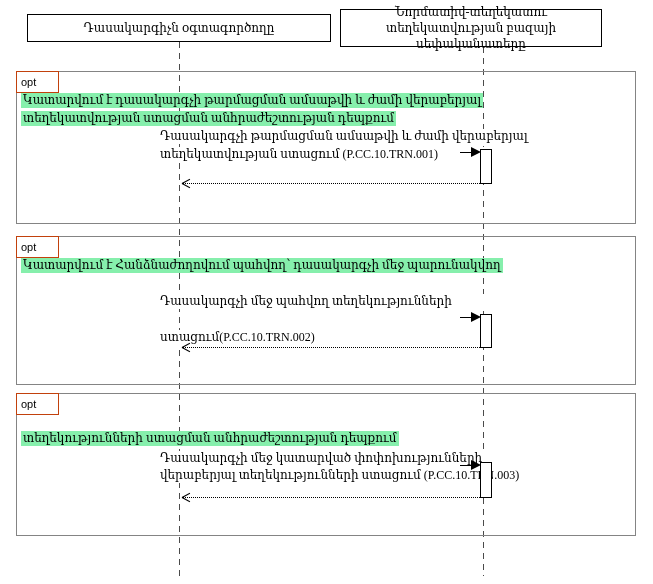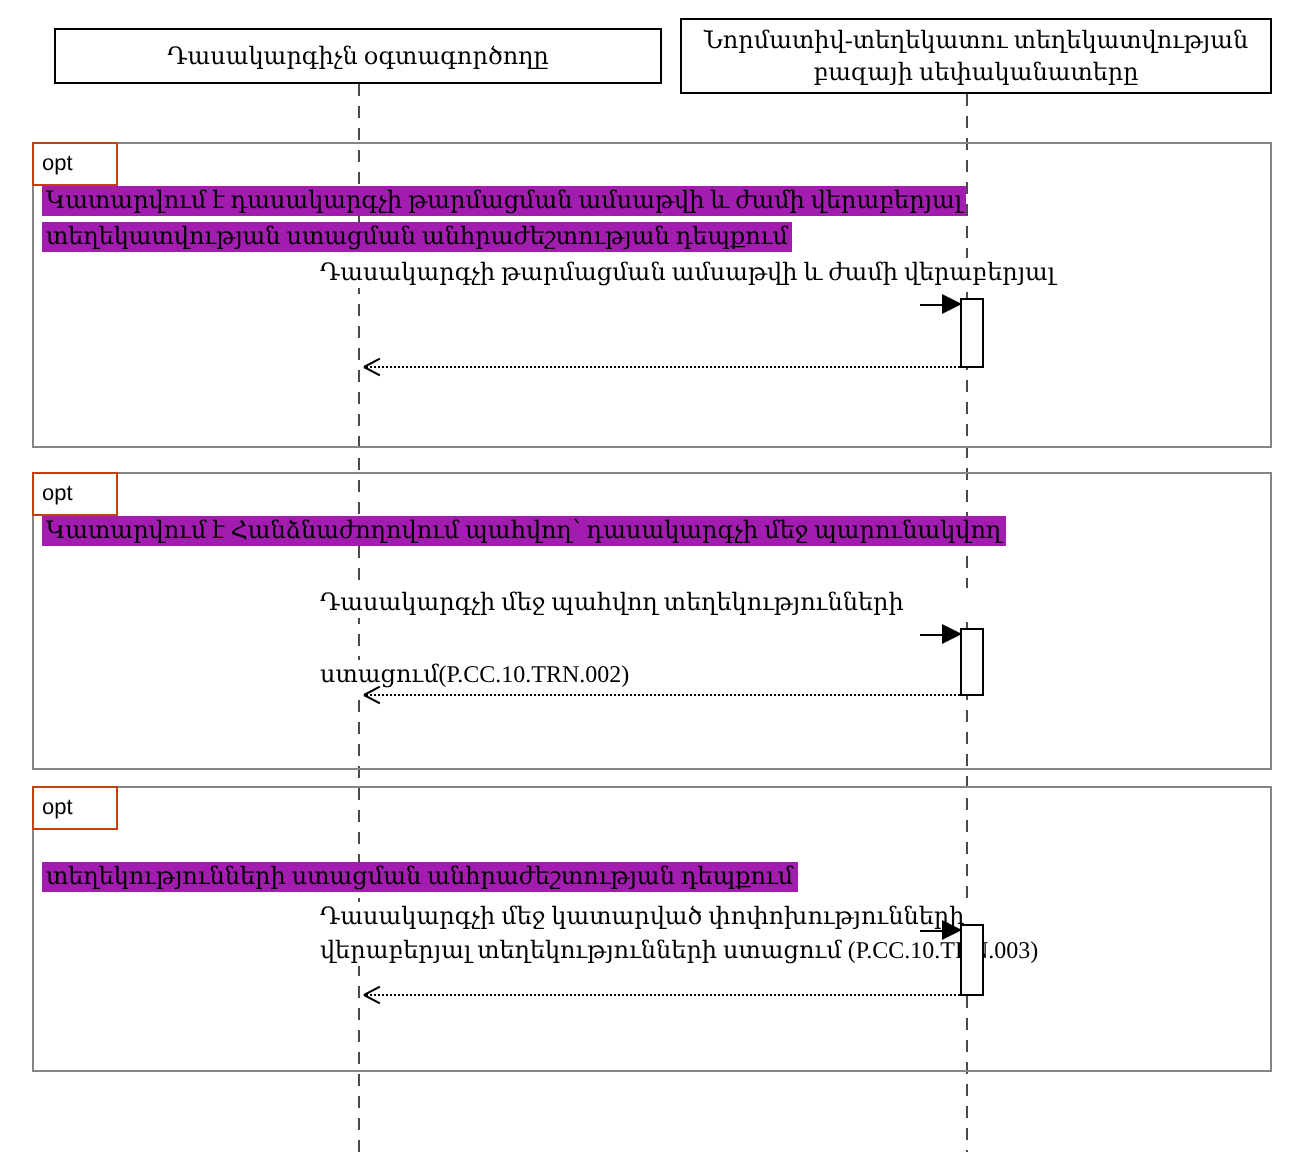--- a/index.html
+++ b/index.html
@@ -19,21 +19,21 @@
   }
   .frag{
     position:absolute;border:1.5px solid #848484;box-sizing:border-box;background:transparent;
   }
   .optlabel{
     position:absolute;width:43px;height:22px;box-sizing:border-box;border:1px solid #c2410c;
     background:#fff;font-family:"Liberation Sans","DejaVu Sans",sans-serif;
     font-size:11px;line-height:20px;padding-left:4px;
   }
   .txt{
-    position:absolute;font-size:12px;line-height:15px;white-space:nowrap;background:#a21caf;
+    position:absolute;font-size:12px;line-height:15px;white-space:nowrap;background:#86efac;
     padding:0 2px;
   }
   .msg{
     position:absolute;left:160px;width:345px;font-size:12px;
     line-height:15px;white-space:nowrap;background:#fff;
   }
   .act{
     position:absolute;left:480px;width:12px;box-sizing:border-box;
     border:1px solid #000;background:#fff;
   }
@@ -54,29 +54,30 @@
 <body>
 
 <div class="canvas">
 
   <div class="lifeline" style="left:179px;top:42px;height:534px;"></div>
   <div class="lifeline" style="left:483px;top:47px;height:529px;"></div>
 
   <div class="actor" style="left:27px;top:14px;width:304px;height:28px;">
     <span>Դասակարգիչն օգտագործողը</span>
   </div>
-  <div class="actor" style="left:340px;top:9px;width:296px;height:38px;">
+  <div class="actor" style="left:340px;top:9px;width:262px;height:38px;">
     <span>Նորմատիվ-տեղեկատու տեղեկատվության բազայի սեփականատերը</span>
   </div>
 
   <div class="frag" style="left:16px;top:71px;width:620px;height:153px;"></div>
   <div class="optlabel" style="left:16px;top:71px;">opt</div>
   <div class="txt" style="left:21px;top:93px;">Կատարվում է դասակարգչի թարմացման ամսաթվի և ժամի վերաբերյալ</div>
   <div class="txt" style="left:21px;top:111px;">տեղեկատվության ստացման անհրաժեշտության դեպքում</div>
   <div class="msg" style="top:129px;">Դասակարգչի թարմացման ամսաթվի և ժամի վերաբերյալ</div>
+  <div class="msg" style="top:147px;">տեղեկատվության ստացում (P.CC.10.TRN.001)</div>
   <div class="reqline" style="left:460px;top:152px;width:13px;"></div>
   <div class="reqhead" style="left:471px;top:147px;"></div>
   <div class="act" style="top:149px;height:35px;"></div>
   <div class="retline" style="left:182px;top:183px;width:298px;"></div>
   <div class="rethead up" style="left:182px;top:183px;"></div>
   <div class="rethead dn" style="left:182px;top:183px;"></div>
 
   <div class="frag" style="left:16px;top:236px;width:620px;height:149px;"></div>
   <div class="optlabel" style="left:16px;top:236px;">opt</div>
   <div class="txt" style="left:21px;top:258px;">Կատարվում է Հանձնաժողովում պահվող՝ դասակարգչի մեջ պարունակվող</div>

